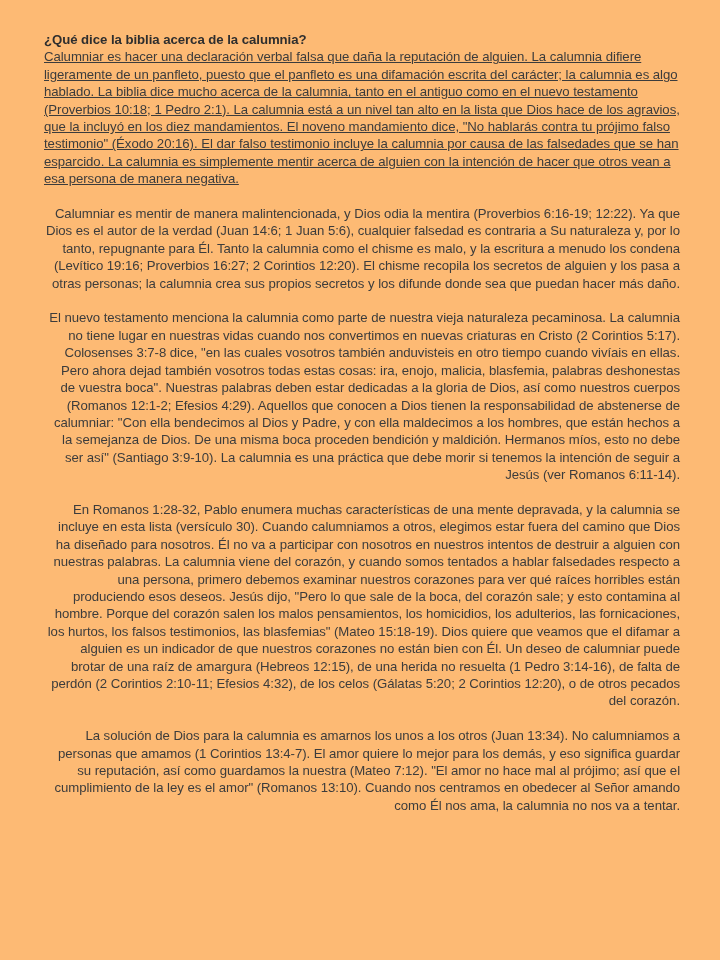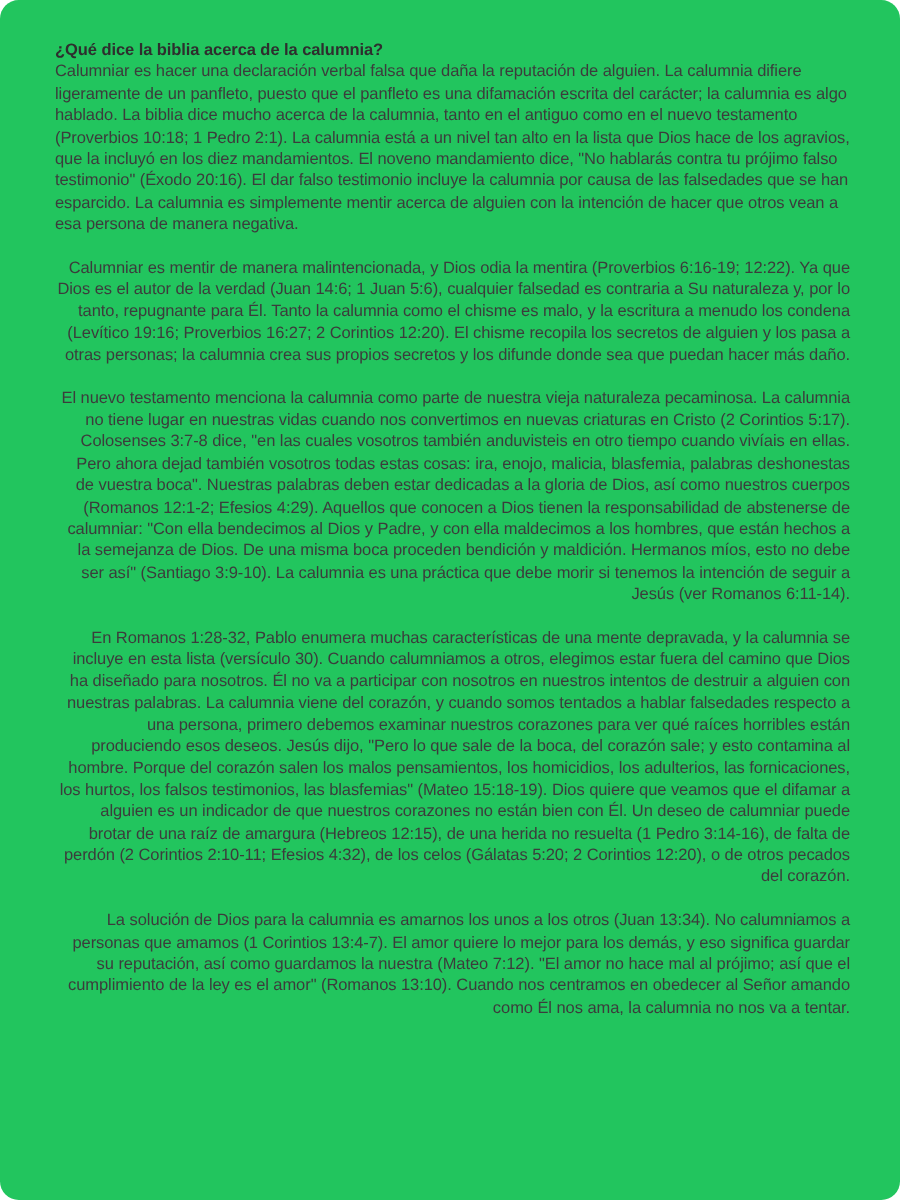--- a/index.html
+++ b/index.html
@@ -13,24 +13,23 @@
     height: 960px;
     overflow: hidden;
     font-family: "Liberation Sans", sans-serif;
     color: #3c3c3c;
     -webkit-font-smoothing: antialiased;
   }
   .page {
     position: relative;
     width: 720px;
     height: 960px;
-    background: #22c55e;
+    background: #fdba74;
     box-sizing: border-box;
     padding: 31px 40px 0 44px;
-    border-radius: 15px;
   }
   .doc-body {
     width: 636px;
   }
   .doc-title {
     font-size: 13.2px;
     line-height: 17.4px;
     font-weight: bold;
     color: #2e2e2e;
     margin: 0 0 0 0;
@@ -45,20 +44,21 @@
     text-align: left;
     letter-spacing: -0.06px;
     word-spacing: 0.05px;
   }
   .paragraph + .paragraph {
     margin-top: 17.4px;
     text-align: right;
   }
   .doc-title + .paragraph {
     margin-top: 0;
+    text-decoration: underline;
   }
 </style>
 </head>
 <body>
 
 <div class="page">
   <article class="doc-body">
     <h1 class="doc-title">¿Qué dice la biblia acerca de la calumnia?</h1>
     <p class="paragraph">Calumniar es hacer una declaración verbal falsa que daña la reputación de alguien. La calumnia difiere ligeramente de un panfleto, puesto que el panfleto es una difamación escrita del carácter; la calumnia es algo hablado. La biblia dice mucho acerca de la calumnia, tanto en el antiguo como en el nuevo testamento (Proverbios 10:18; 1 Pedro 2:1). La calumnia está a un nivel tan alto en la lista que Dios hace de los agravios, que la incluyó en los diez mandamientos. El noveno mandamiento dice, "No hablarás contra tu prójimo falso testimonio" (Éxodo 20:16). El dar falso testimonio incluye la calumnia por causa de las falsedades que se han esparcido. La calumnia es simplemente mentir acerca de alguien con la intención de hacer que otros vean a esa persona de manera negativa.</p>
     <p class="paragraph">Calumniar es mentir de manera malintencionada, y Dios odia la mentira (Proverbios 6:16-19; 12:22). Ya que Dios es el autor de la verdad (Juan 14:6; 1 Juan 5:6), cualquier falsedad es contraria a Su naturaleza y, por lo tanto, repugnante para Él. Tanto la calumnia como el chisme es malo, y la escritura a menudo los condena (Levítico 19:16; Proverbios 16:27; 2 Corintios 12:20). El chisme recopila los secretos de alguien y los pasa a otras personas; la calumnia crea sus propios secretos y los difunde donde sea que puedan hacer más daño.</p>

